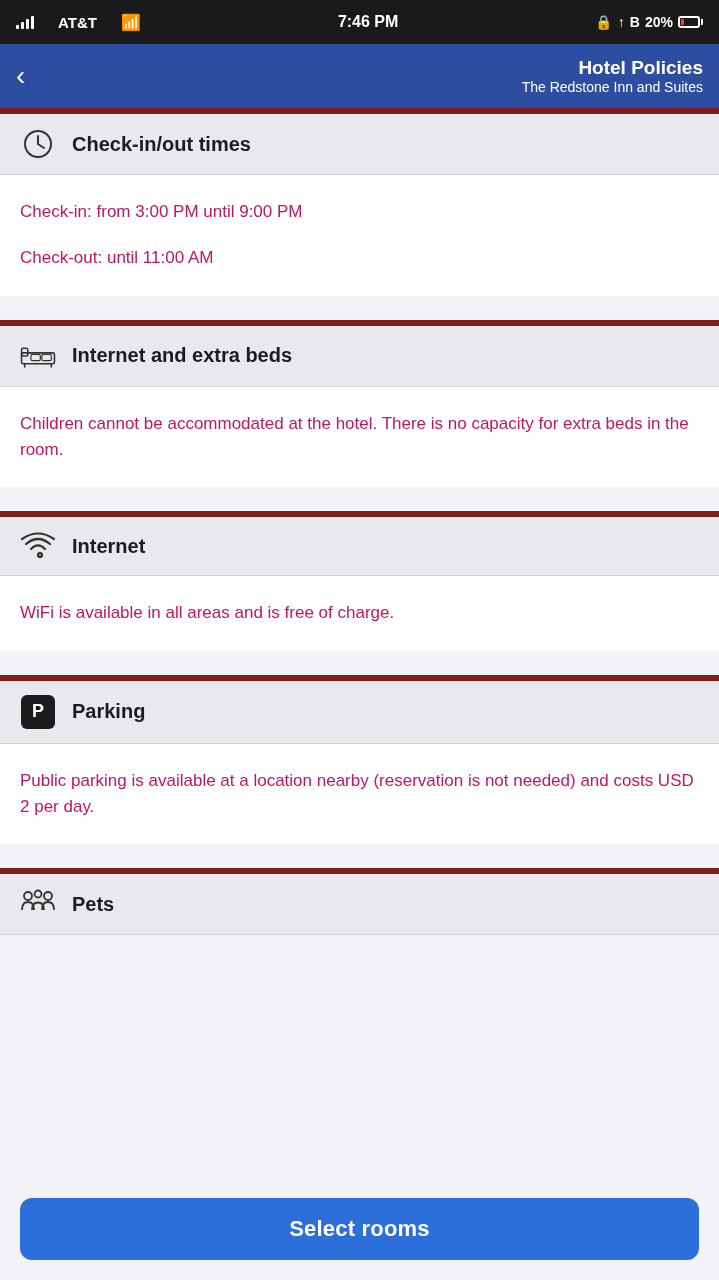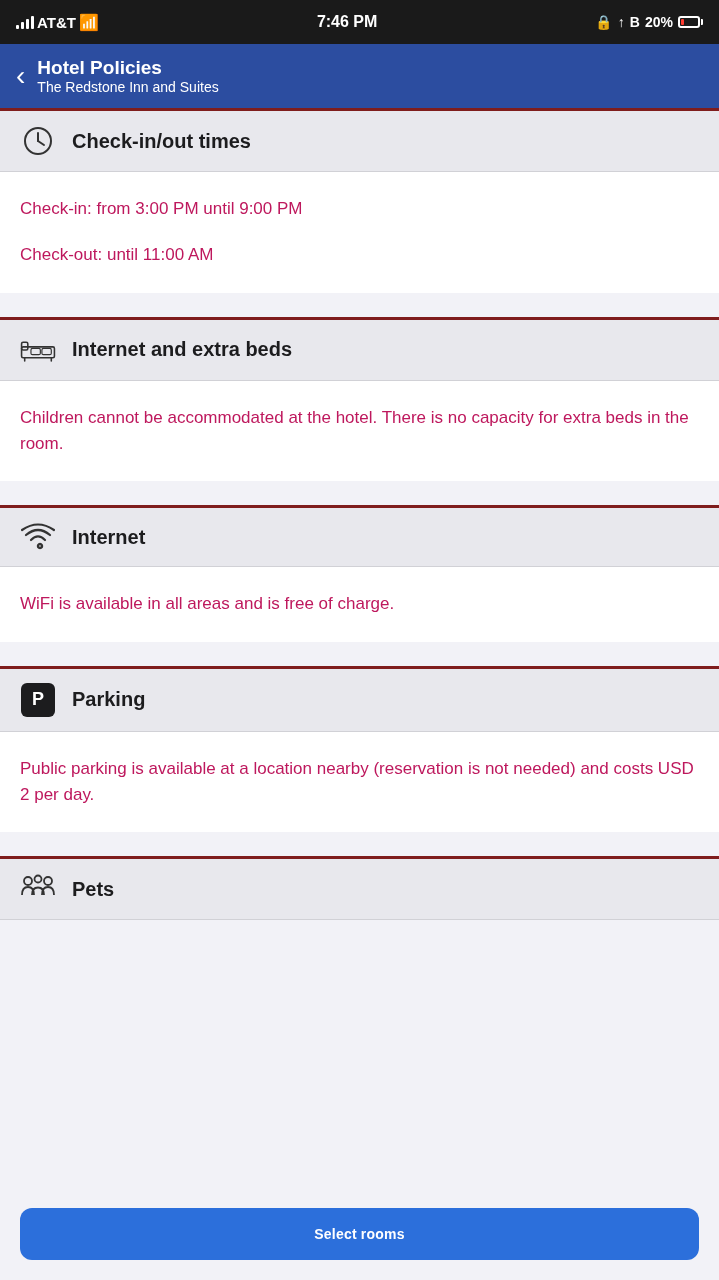--- a/index.html
+++ b/index.html
@@ -19,21 +19,21 @@
       background: #1a1a1a;
       color: #fff;
       display: flex;
       align-items: center;
       justify-content: space-between;
       padding: 0 16px;
       height: 44px;
       font-size: 15px;
       font-weight: 600;
     }
-    .status-left { display: flex; align-items: center; gap: 3px; }
+    .status-left { display: flex; align-items: center; gap: 24px; }
     .status-center { font-size: 16px; font-weight: 700; }
     .status-right { display: flex; align-items: center; gap: 5px; font-size: 14px; }
 
     .battery-icon {
       display: inline-flex; align-items: center; gap: 1px;
     }
     .battery-body {
       width: 22px; height: 12px; border: 2px solid #fff; border-radius: 3px;
       position: relative; display: flex; align-items: center; padding: 1px;
     }
@@ -57,21 +57,21 @@
       font-size: 28px;
       font-weight: 300;
       color: #fff;
       cursor: pointer;
       margin-right: 12px;
       line-height: 1;
     }
     .nav-titles {
       display: flex;
       flex-direction: column;
-      align-items: flex-start;
+      align-items: flex-end;
       flex: 1;
     }
     .nav-title {
       font-size: 19px;
       font-weight: 700;
       color: #fff;
     }
     .nav-subtitle {
       font-size: 14px;
       font-weight: 400;
@@ -86,21 +86,21 @@
       padding-bottom: 90px;
     }
 
     
     .section-header {
       background: #e8e8ed;
       display: flex;
       align-items: center;
       padding: 14px 20px;
       gap: 16px;
-      border-top: 3px solid #7f1d1d;
+      border-top: 6px solid #7f1d1d;
       border-bottom: 1px solid #d1d1d6;
     }
     .section-icon {
       font-size: 28px;
       color: #333;
       display: flex;
       align-items: center;
       justify-content: center;
       width: 36px;
     }
@@ -153,21 +153,21 @@
       background: #f2f2f7;
       padding: 12px 20px 20px;
     }
     .select-rooms-btn {
       background: #2c6fdb;
       color: #fff;
       border: none;
       border-radius: 12px;
       width: 100%;
       padding: 18px;
-      font-size: 14px;
+      font-size: 22px;
       font-weight: 600;
       cursor: pointer;
       letter-spacing: 0.2px;
     }
 
     
     .signal-bars {
       display: flex; align-items: flex-end; gap: 2px; height: 14px;
     }
     .signal-bar {

